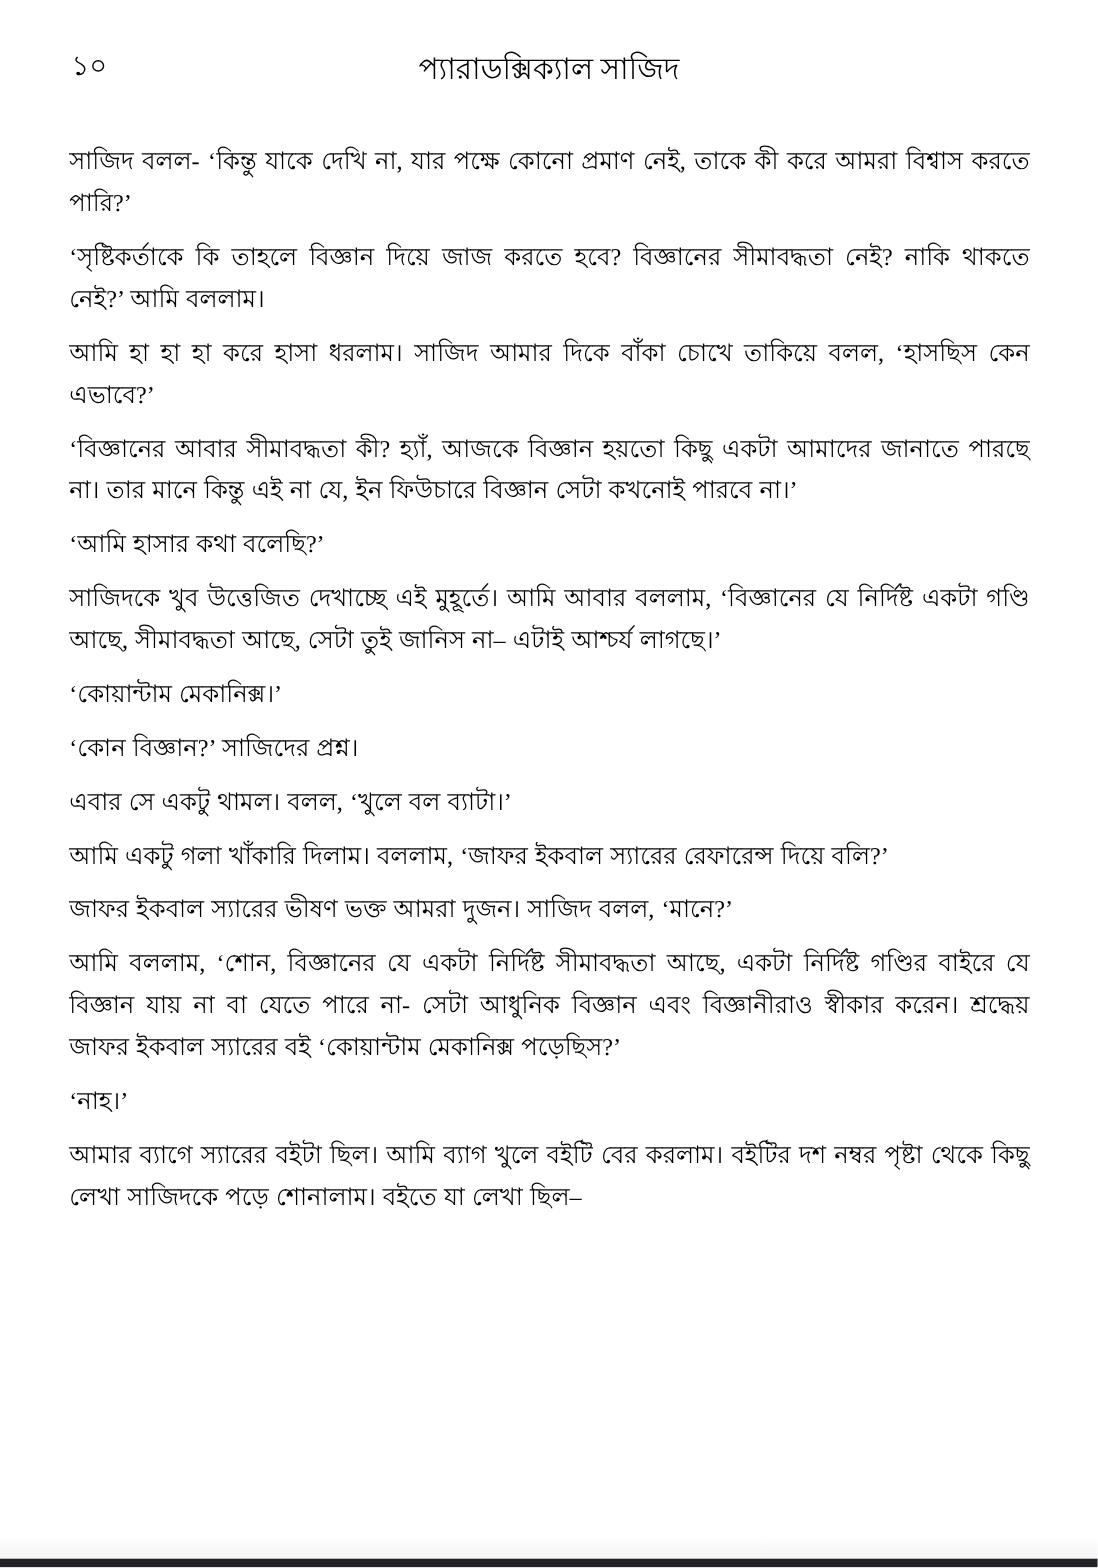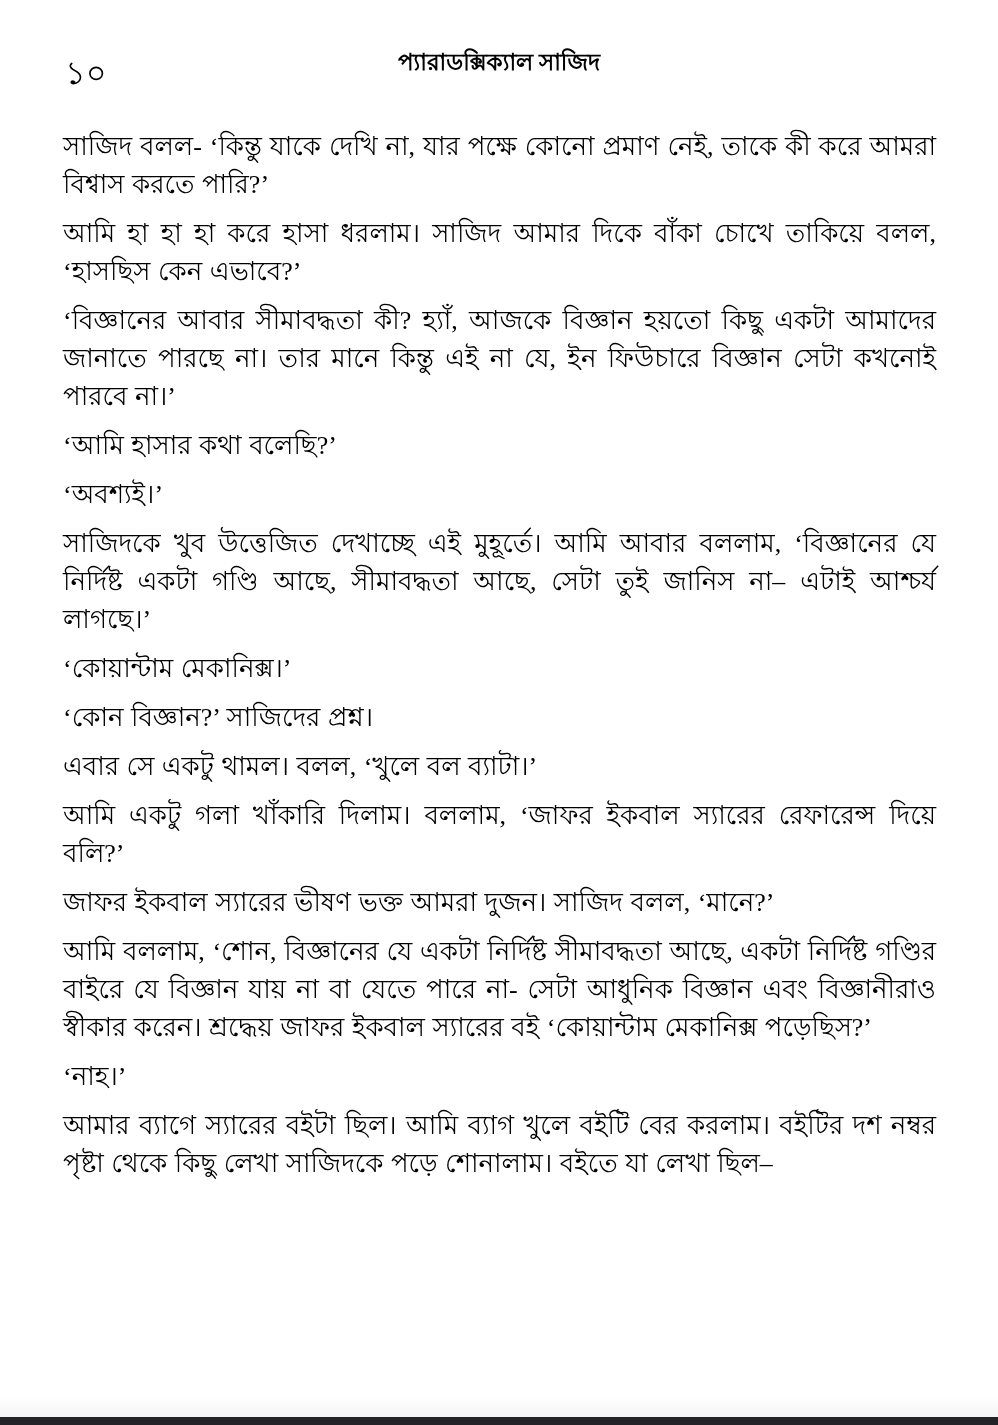--- a/index.html
+++ b/index.html
@@ -19,39 +19,39 @@
   .header {
     position: absolute;
     top: 46px;
     left: 63px;
     right: 63px;
     height: 40px;
   }
   .page-number {
     position: absolute;
     left: 2px;
-    top: 12px;
-    font-size: 32px;
+    top: 0;
+    font-size: 25px;
     line-height: 30px;
   }
   .running-title {
     text-align: center;
-    font-size: 23px;
-    font-weight: bold;
+    font-size: 27px;
+    font-weight: normal;
     line-height: 34px;
   }
   .text-block {
     position: absolute;
     top: 128px;
     left: 63px;
     width: 873px;
   }
   .para {
     margin: 0 0 11px 0;
-    font-size: 26px;
+    font-size: 22px;
     line-height: 38px;
     text-align: justify;
     text-justify: inter-word;
     word-spacing: 1px;
   }
   .bottom-fade {
     position: absolute;
     left: 0;
     bottom: 8px;
     width: 100%;
@@ -72,24 +72,24 @@
 
 <div class="page">
 
   <div class="header">
     <div class="page-number">১০</div>
     <div class="running-title">প্যারাডক্সিক্যাল সাজিদ</div>
   </div>
 
   <div class="text-block">
     <p class="para">সাজিদ বলল- ‘কিন্তু যাকে দেখি না, যার পক্ষে কোনো প্রমাণ নেই, তাকে কী করে আমরা বিশ্বাস করতে পারি?’</p>
+    <p class="para">‘সৃষ্টিকর্তাকে কি তাহলে বিজ্ঞান দিয়ে জাজ করতে হবে? বিজ্ঞানের সীমাবদ্ধতা নেই? নাকি থাকতে নেই?’ আমি বললাম।</p>
     <p class="para">আমি হা হা হা করে হাসা ধরলাম। সাজিদ আমার দিকে বাঁকা চোখে তাকিয়ে বলল, ‘হাসছিস কেন এভাবে?’</p>
     <p class="para">‘বিজ্ঞানের আবার সীমাবদ্ধতা কী? হ্যাঁ, আজকে বিজ্ঞান হয়তো কিছু একটা আমাদের জানাতে পারছে না। তার মানে কিন্তু এই না যে, ইন ফিউচারে বিজ্ঞান সেটা কখনোই পারবে না।’</p>
     <p class="para">‘আমি হাসার কথা বলেছি?’</p>
-    <p class="para">‘অবশ্যই।’</p>
     <p class="para">সাজিদকে খুব উত্তেজিত দেখাচ্ছে এই মুহূর্তে। আমি আবার বললাম, ‘বিজ্ঞানের যে নির্দিষ্ট একটা গণ্ডি আছে, সীমাবদ্ধতা আছে, সেটা তুই জানিস না– এটাই আশ্চর্য লাগছে।’</p>
     <p class="para">‘কোয়ান্টাম মেকানিক্স।’</p>
     <p class="para">‘কোন বিজ্ঞান?’ সাজিদের প্রশ্ন।</p>
     <p class="para">এবার সে একটু থামল। বলল, ‘খুলে বল ব্যাটা।’</p>
     <p class="para">আমি একটু গলা খাঁকারি দিলাম। বললাম, ‘জাফর ইকবাল স্যারের রেফারেন্স দিয়ে বলি?’</p>
     <p class="para">জাফর ইকবাল স্যারের ভীষণ ভক্ত আমরা দুজন। সাজিদ বলল, ‘মানে?’</p>
     <p class="para">আমি বললাম, ‘শোন, বিজ্ঞানের যে একটা নির্দিষ্ট সীমাবদ্ধতা আছে, একটা নির্দিষ্ট গণ্ডির বাইরে যে বিজ্ঞান যায় না বা যেতে পারে না- সেটা আধুনিক বিজ্ঞান এবং বিজ্ঞানীরাও স্বীকার করেন। শ্রদ্ধেয় জাফর ইকবাল স্যারের বই ‘কোয়ান্টাম মেকানিক্স পড়েছিস?’</p>
     <p class="para">‘নাহ।’</p>
     <p class="para">আমার ব্যাগে স্যারের বইটা ছিল। আমি ব্যাগ খুলে বইটি বের করলাম। বইটির দশ নম্বর পৃষ্টা থেকে কিছু লেখা সাজিদকে পড়ে শোনালাম। বইতে যা লেখা ছিল–</p>
   </div>

